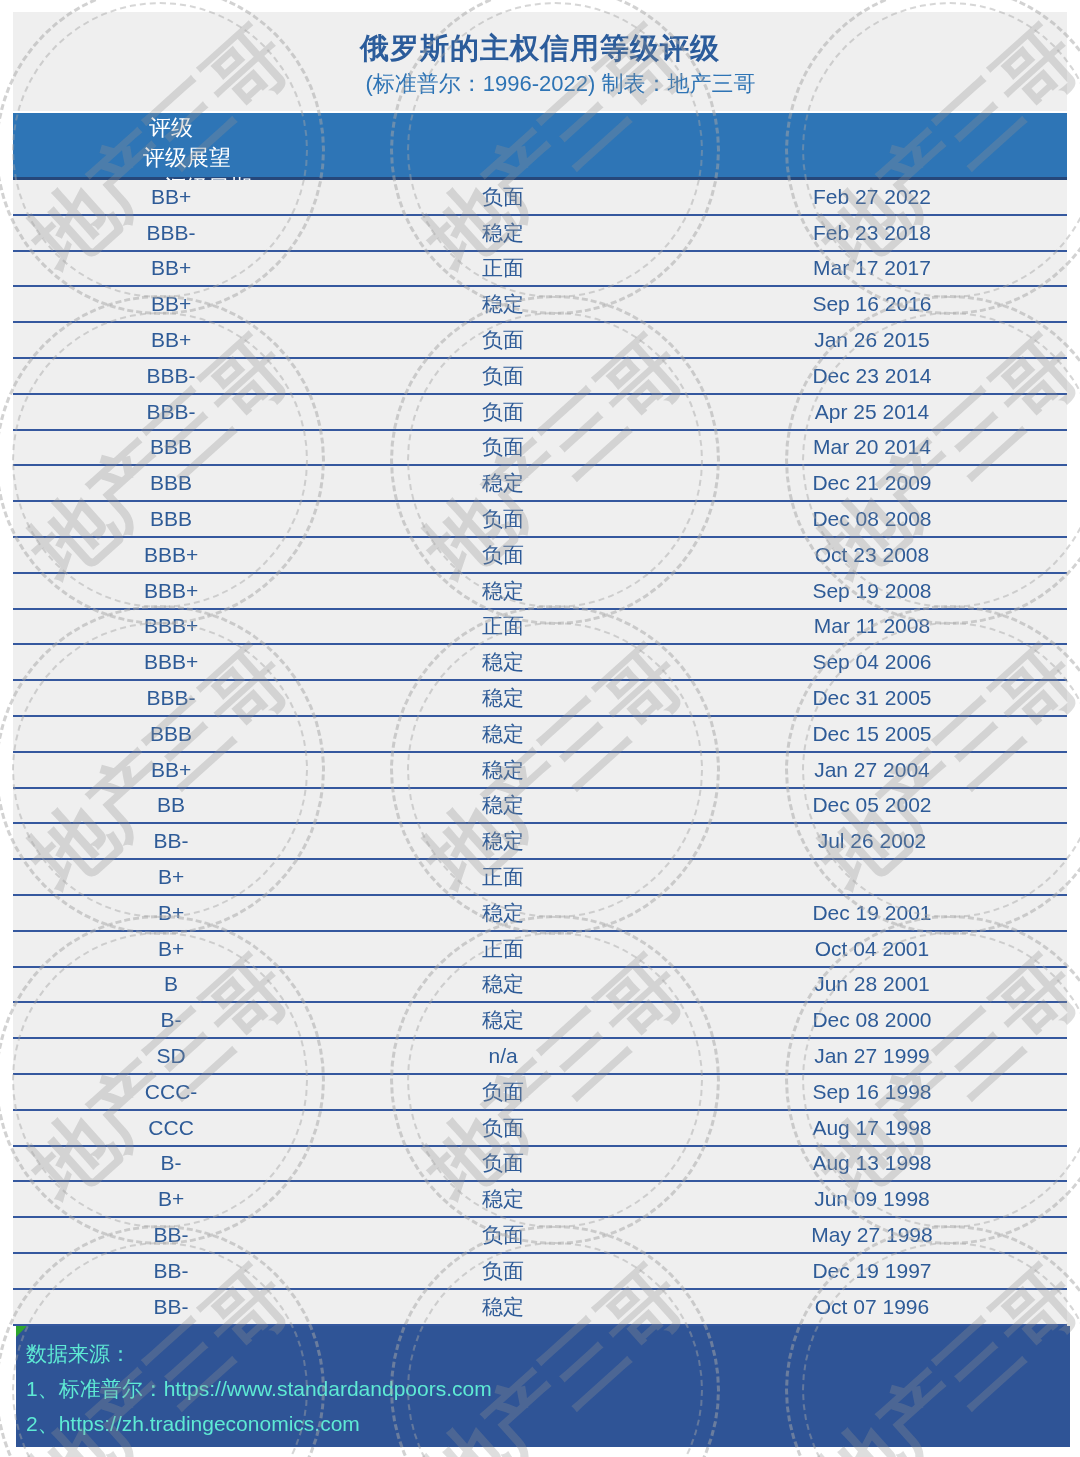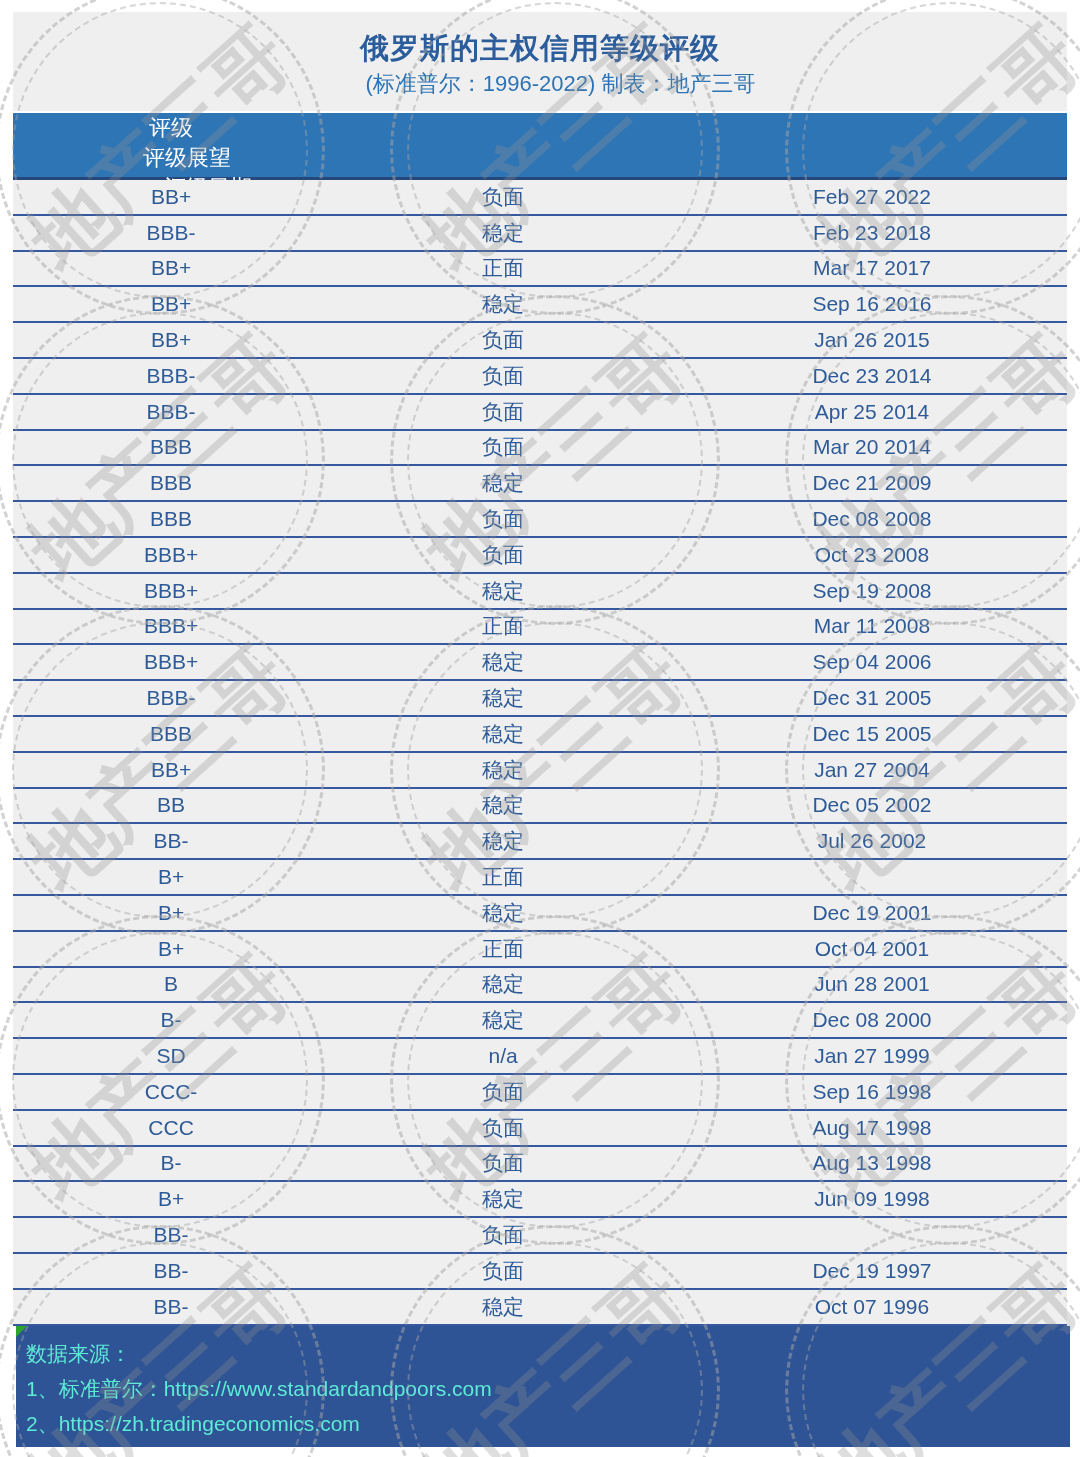--- a/index.html
+++ b/index.html
@@ -213,20 +213,21 @@
       <div class="c2">Aug 13 1998</div>
     </div>
     <div class="trow">
       <div class="c0">B+</div>
       <div class="c1">稳定</div>
       <div class="c2">Jun 09 1998</div>
     </div>
     <div class="trow">
       <div class="c0">BB-</div>
       <div class="c1">负面</div>
+      <div class="c2">May 27 1998</div>
     </div>
     <div class="trow">
       <div class="c0">BB-</div>
       <div class="c1">负面</div>
       <div class="c2">Dec 19 1997</div>
     </div>
     <div class="trow">
       <div class="c0">BB-</div>
       <div class="c1">稳定</div>
       <div class="c2">Oct 07 1996</div>

